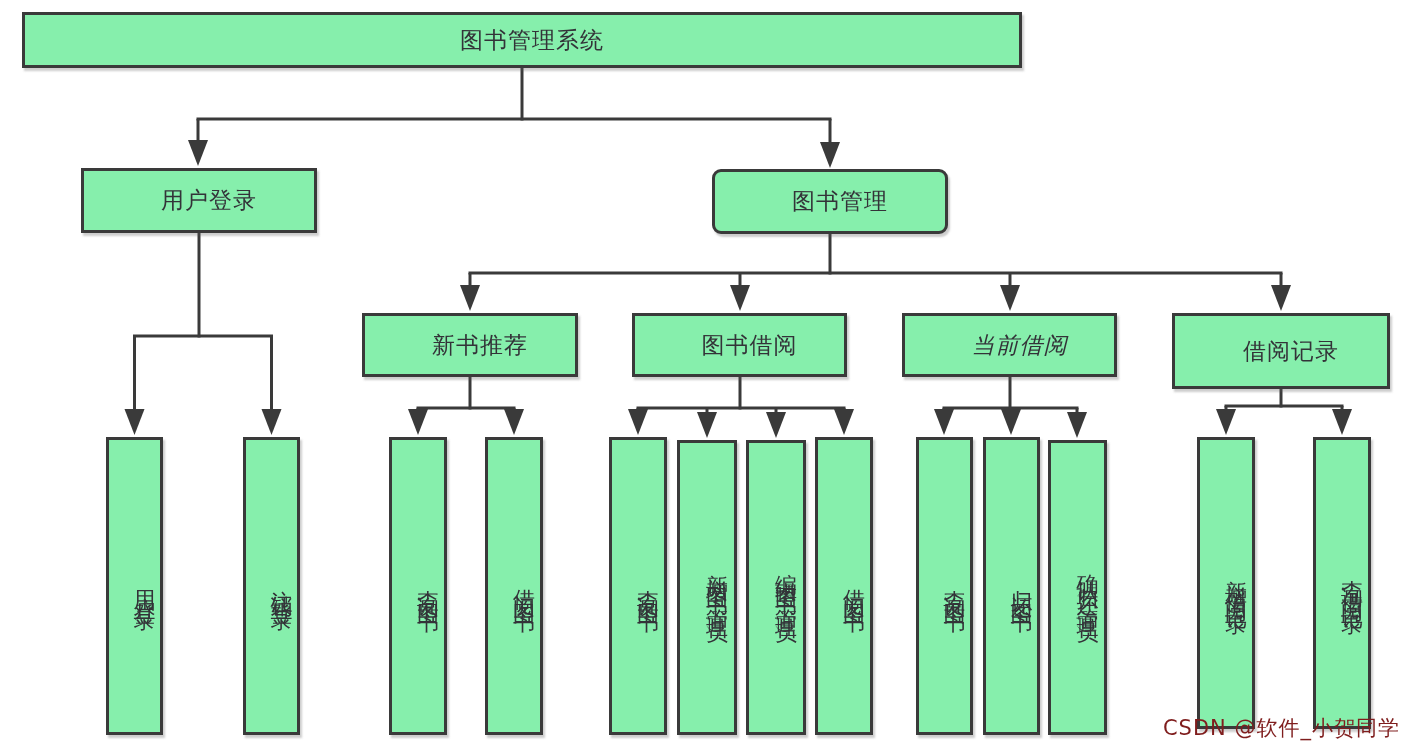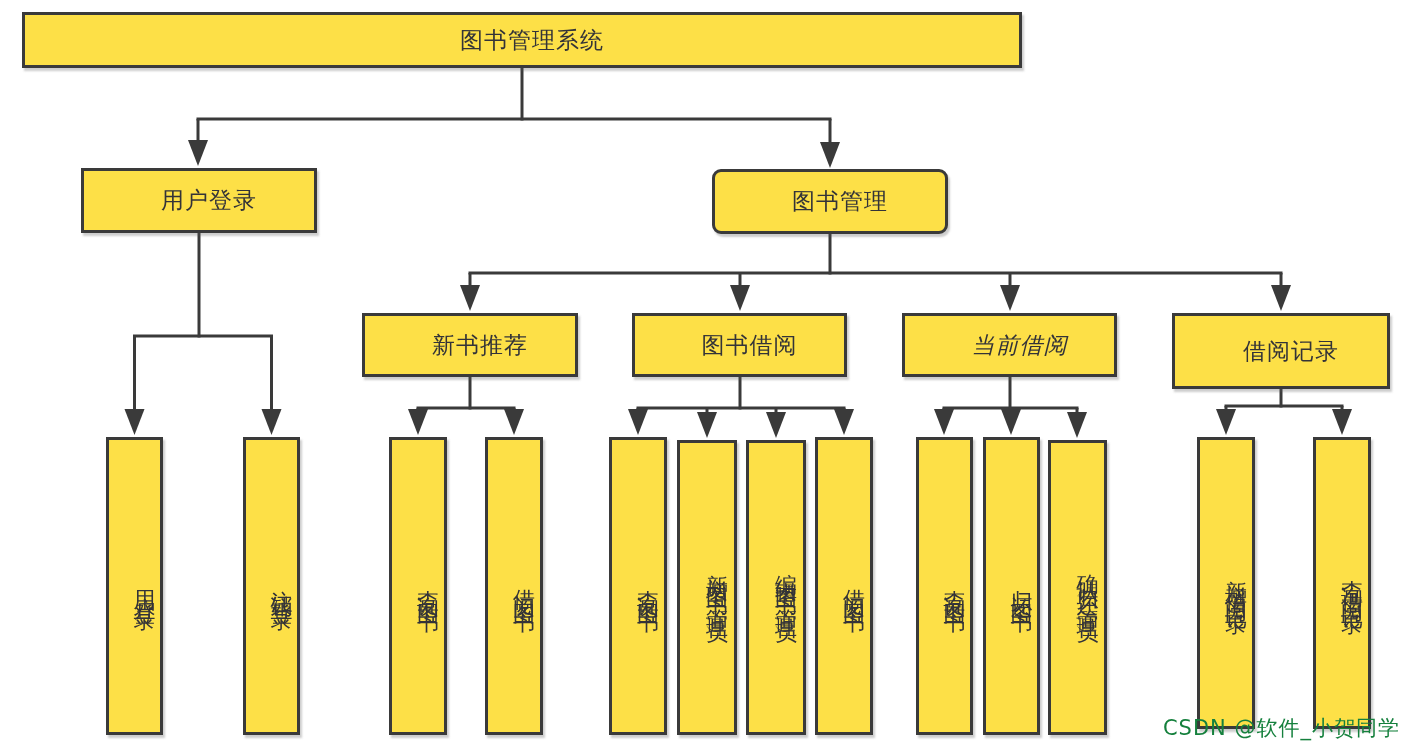--- a/index.html
+++ b/index.html
@@ -6,21 +6,21 @@
   #canvas {
     position:relative;
     width:1405px; height:747px;
     background:#ffffff;
     font-family:"DejaVu Sans","Liberation Sans",sans-serif;
     overflow:hidden;
   }
   #wires { position:absolute; left:0; top:0; width:1405px; height:747px; }
   .box {
     position:absolute;
-    background:#fde047;
+    background:#86efac;
     border:3px solid #3a3a3a;
     box-sizing:border-box;
     display:flex; align-items:center; justify-content:center;
     color:#333338;
     box-shadow:2px 3px 2px rgba(90,90,90,0.30);
     z-index:2;
     padding-left:20px;
   }
   .h-box { font-size:23px; letter-spacing:1px; }
   .v-box {
@@ -28,21 +28,21 @@
     text-orientation:mixed;
     font-size:22px;
     letter-spacing:7px;
     line-height:1.1;
     text-align:center;
   }
   #watermark {
     position:absolute;
     right:5px; bottom:5px;
     font-size:21px;
-    color:#15803d;
+    color:#7f1d1d;
     letter-spacing:1px;
     z-index:3;
     white-space:nowrap;
   }
 </style>
 </head>
 <body>
 
 <div id="canvas">
 

